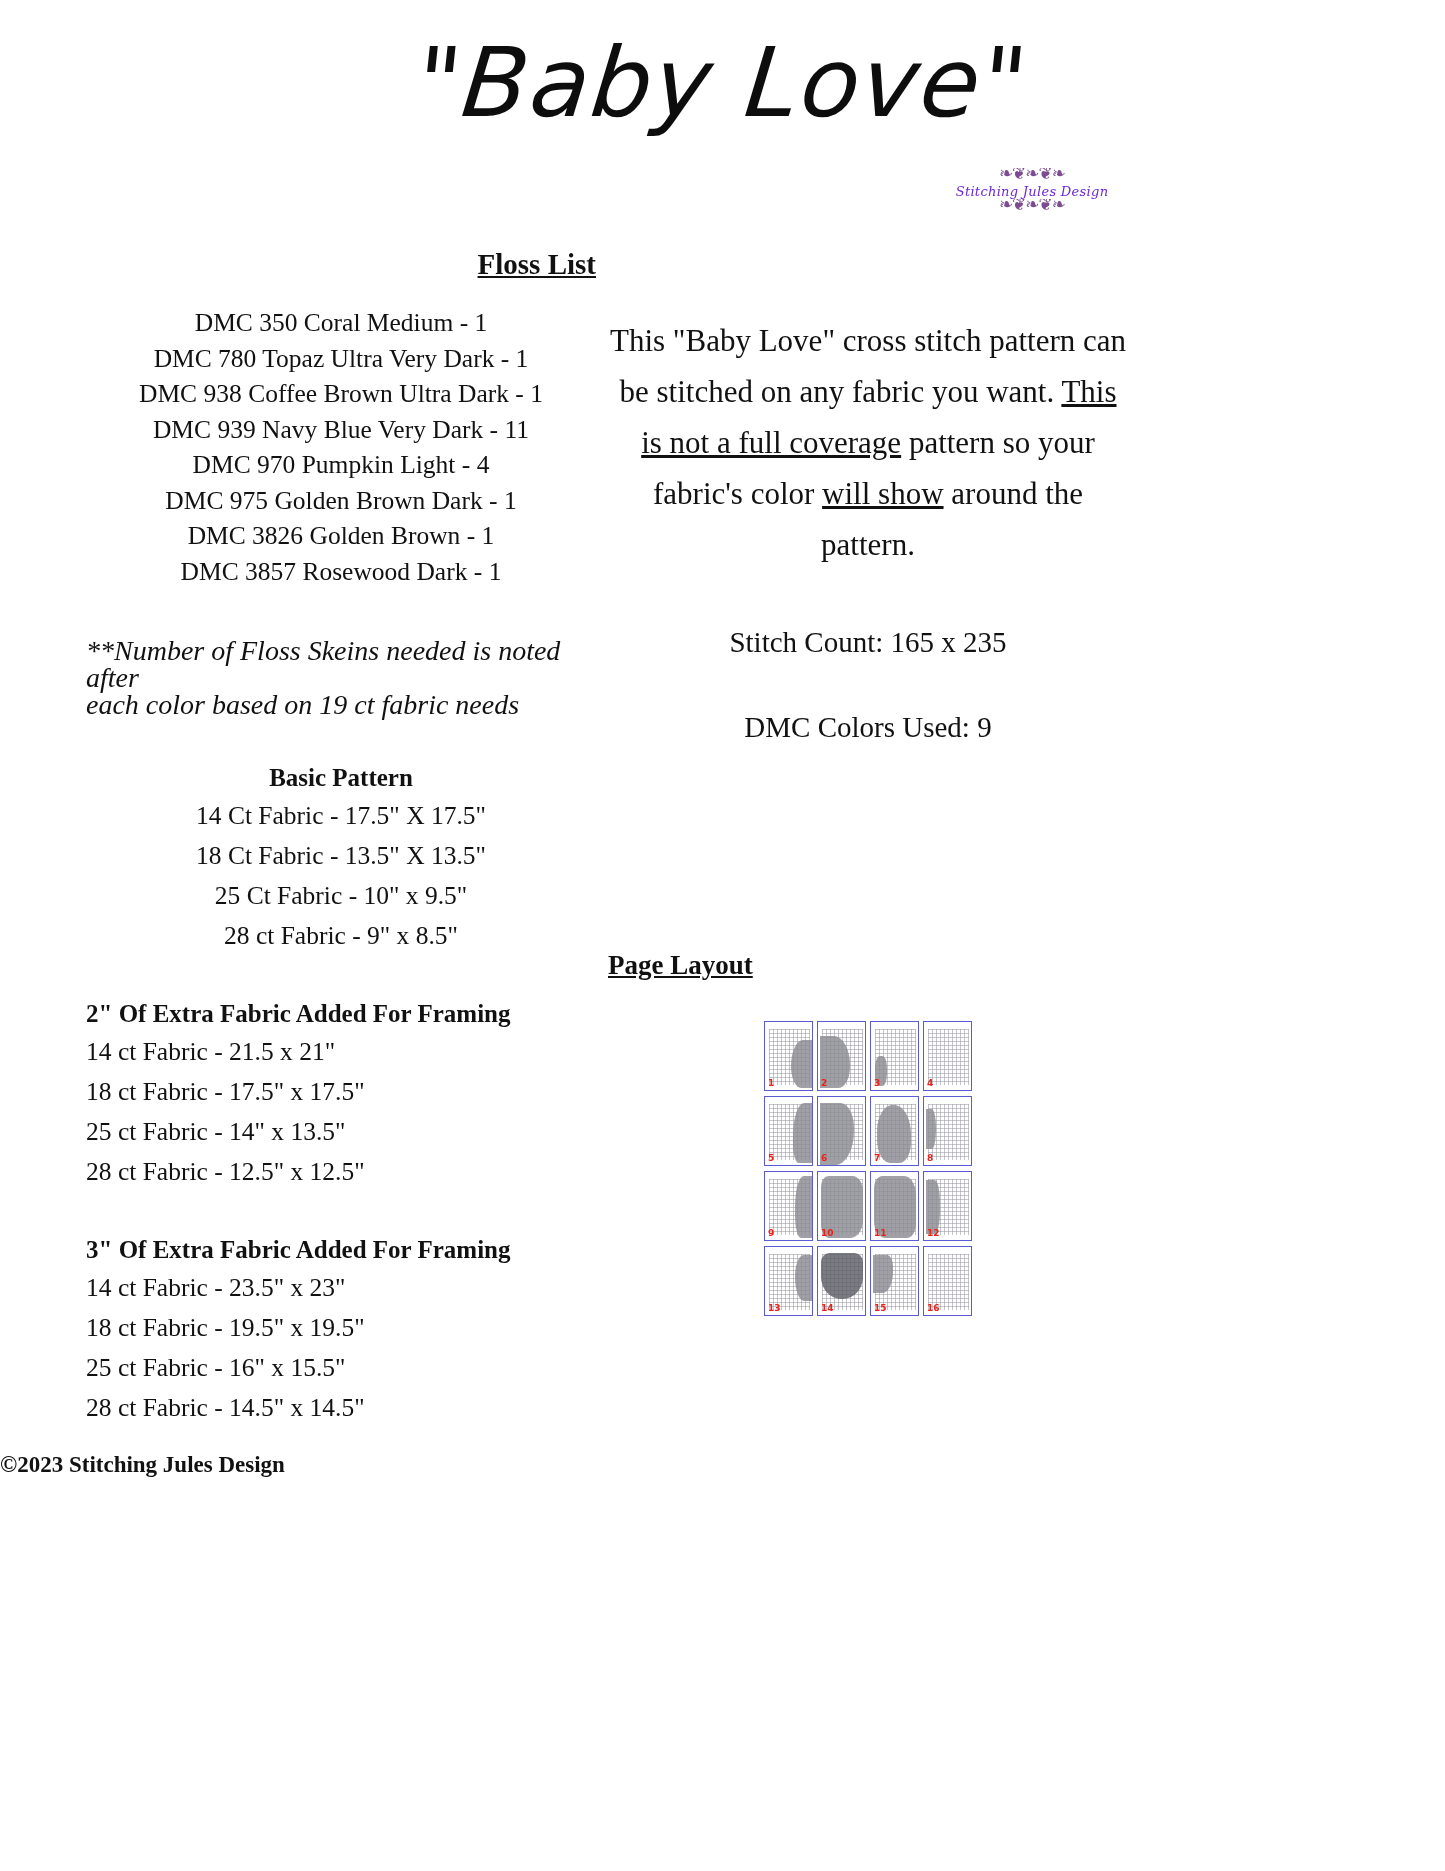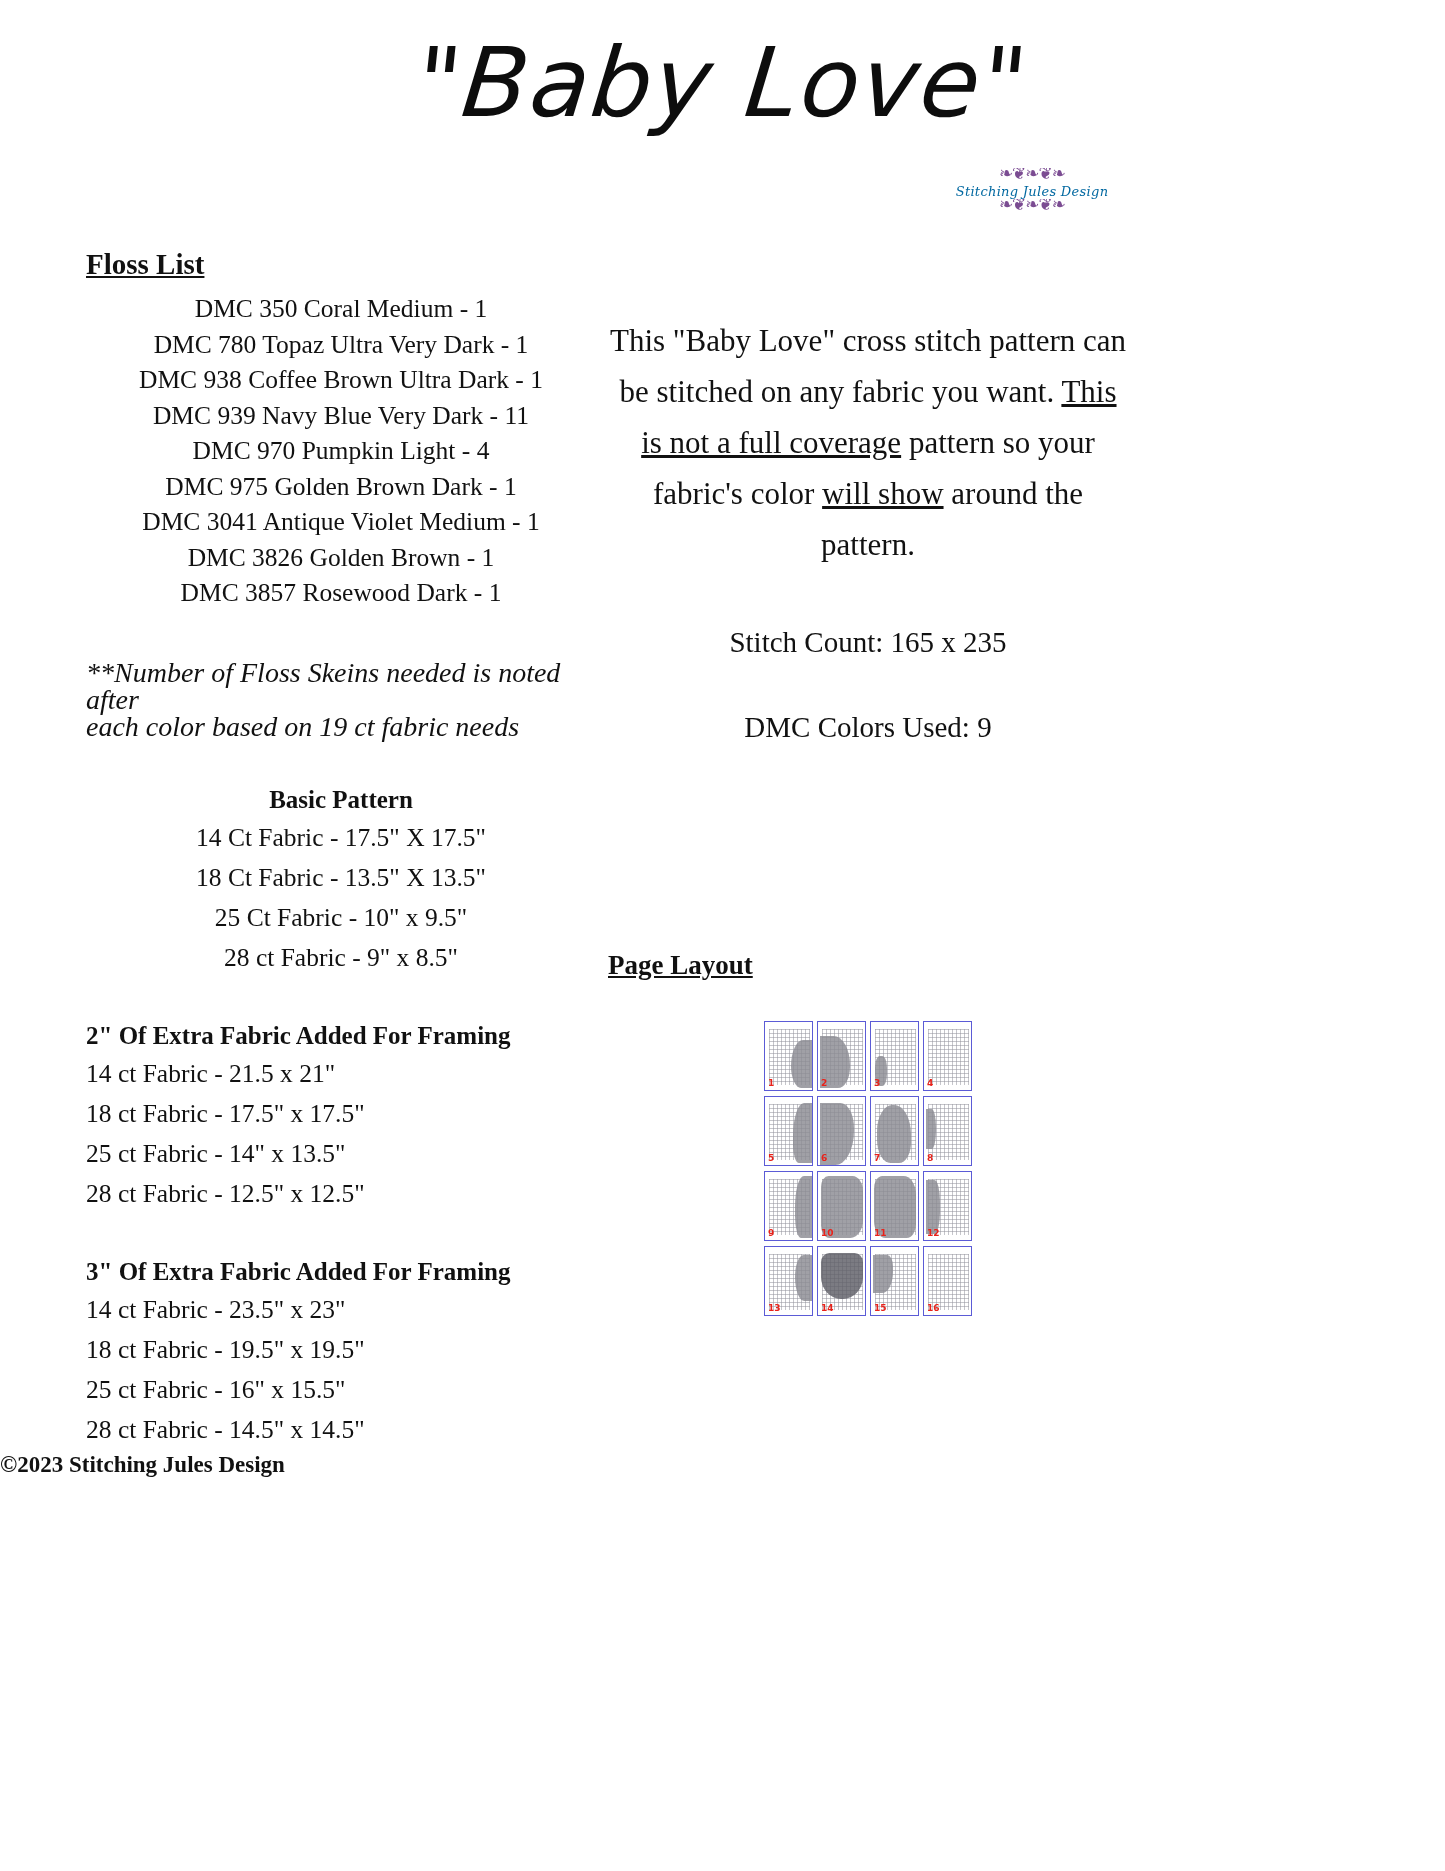--- a/index.html
+++ b/index.html
@@ -50,38 +50,38 @@
     line-height: 12px;
     letter-spacing: -1px;
     color: #7b4c92;
     height: 16px;
     overflow: hidden;
   }
   #brand-name {
     font-family: "DejaVu Serif", serif;
     font-size: 13px;
     font-style: italic;
-    color: #0369a1;
+    color: #6d28d9;
     letter-spacing: 0.3px;
     white-space: nowrap;
   }
 
   
   #left-col {
     position: absolute;
     left: 86px;
     top: 248px;
     width: 510px;
   }
   .sec-heading-underline {
     font-size: 29px;
     font-weight: bold;
     text-decoration: underline;
-    text-align: left;
-    margin-bottom: 10px;
+    text-align: right;
+    margin-bottom: 24px;
   }
   .floss-line {
     font-size: 25.5px;
     line-height: 35.5px;
     white-space: nowrap;
     text-align: center;
   }
   .note-italic {
     font-size: 28px;
     font-style: italic;
@@ -219,21 +219,20 @@
 
   <div class="sec-heading-underline">Floss List</div>
 
   <div>
     <div class="floss-line">DMC 350 Coral Medium - 1</div>
     <div class="floss-line">DMC 780 Topaz Ultra Very Dark - 1</div>
     <div class="floss-line">DMC 938 Coffee Brown Ultra Dark - 1</div>
     <div class="floss-line">DMC 939 Navy Blue Very Dark - 11</div>
     <div class="floss-line">DMC 970 Pumpkin Light - 4</div>
     <div class="floss-line">DMC 975 Golden Brown Dark - 1</div>
-    <div class="floss-line">DMC 3041 Antique Violet Medium - 1</div>
     <div class="floss-line">DMC 3826 Golden Brown - 1</div>
     <div class="floss-line">DMC 3857 Rosewood Dark - 1</div>
   </div>
 
   <div id="floss-note">
     <div class="note-italic">**Number of Floss Skeins needed is noted after</div>
     <div class="note-italic"> each color based on 19 ct fabric needs</div>
   </div>
 
   <div id="basic-pattern">

